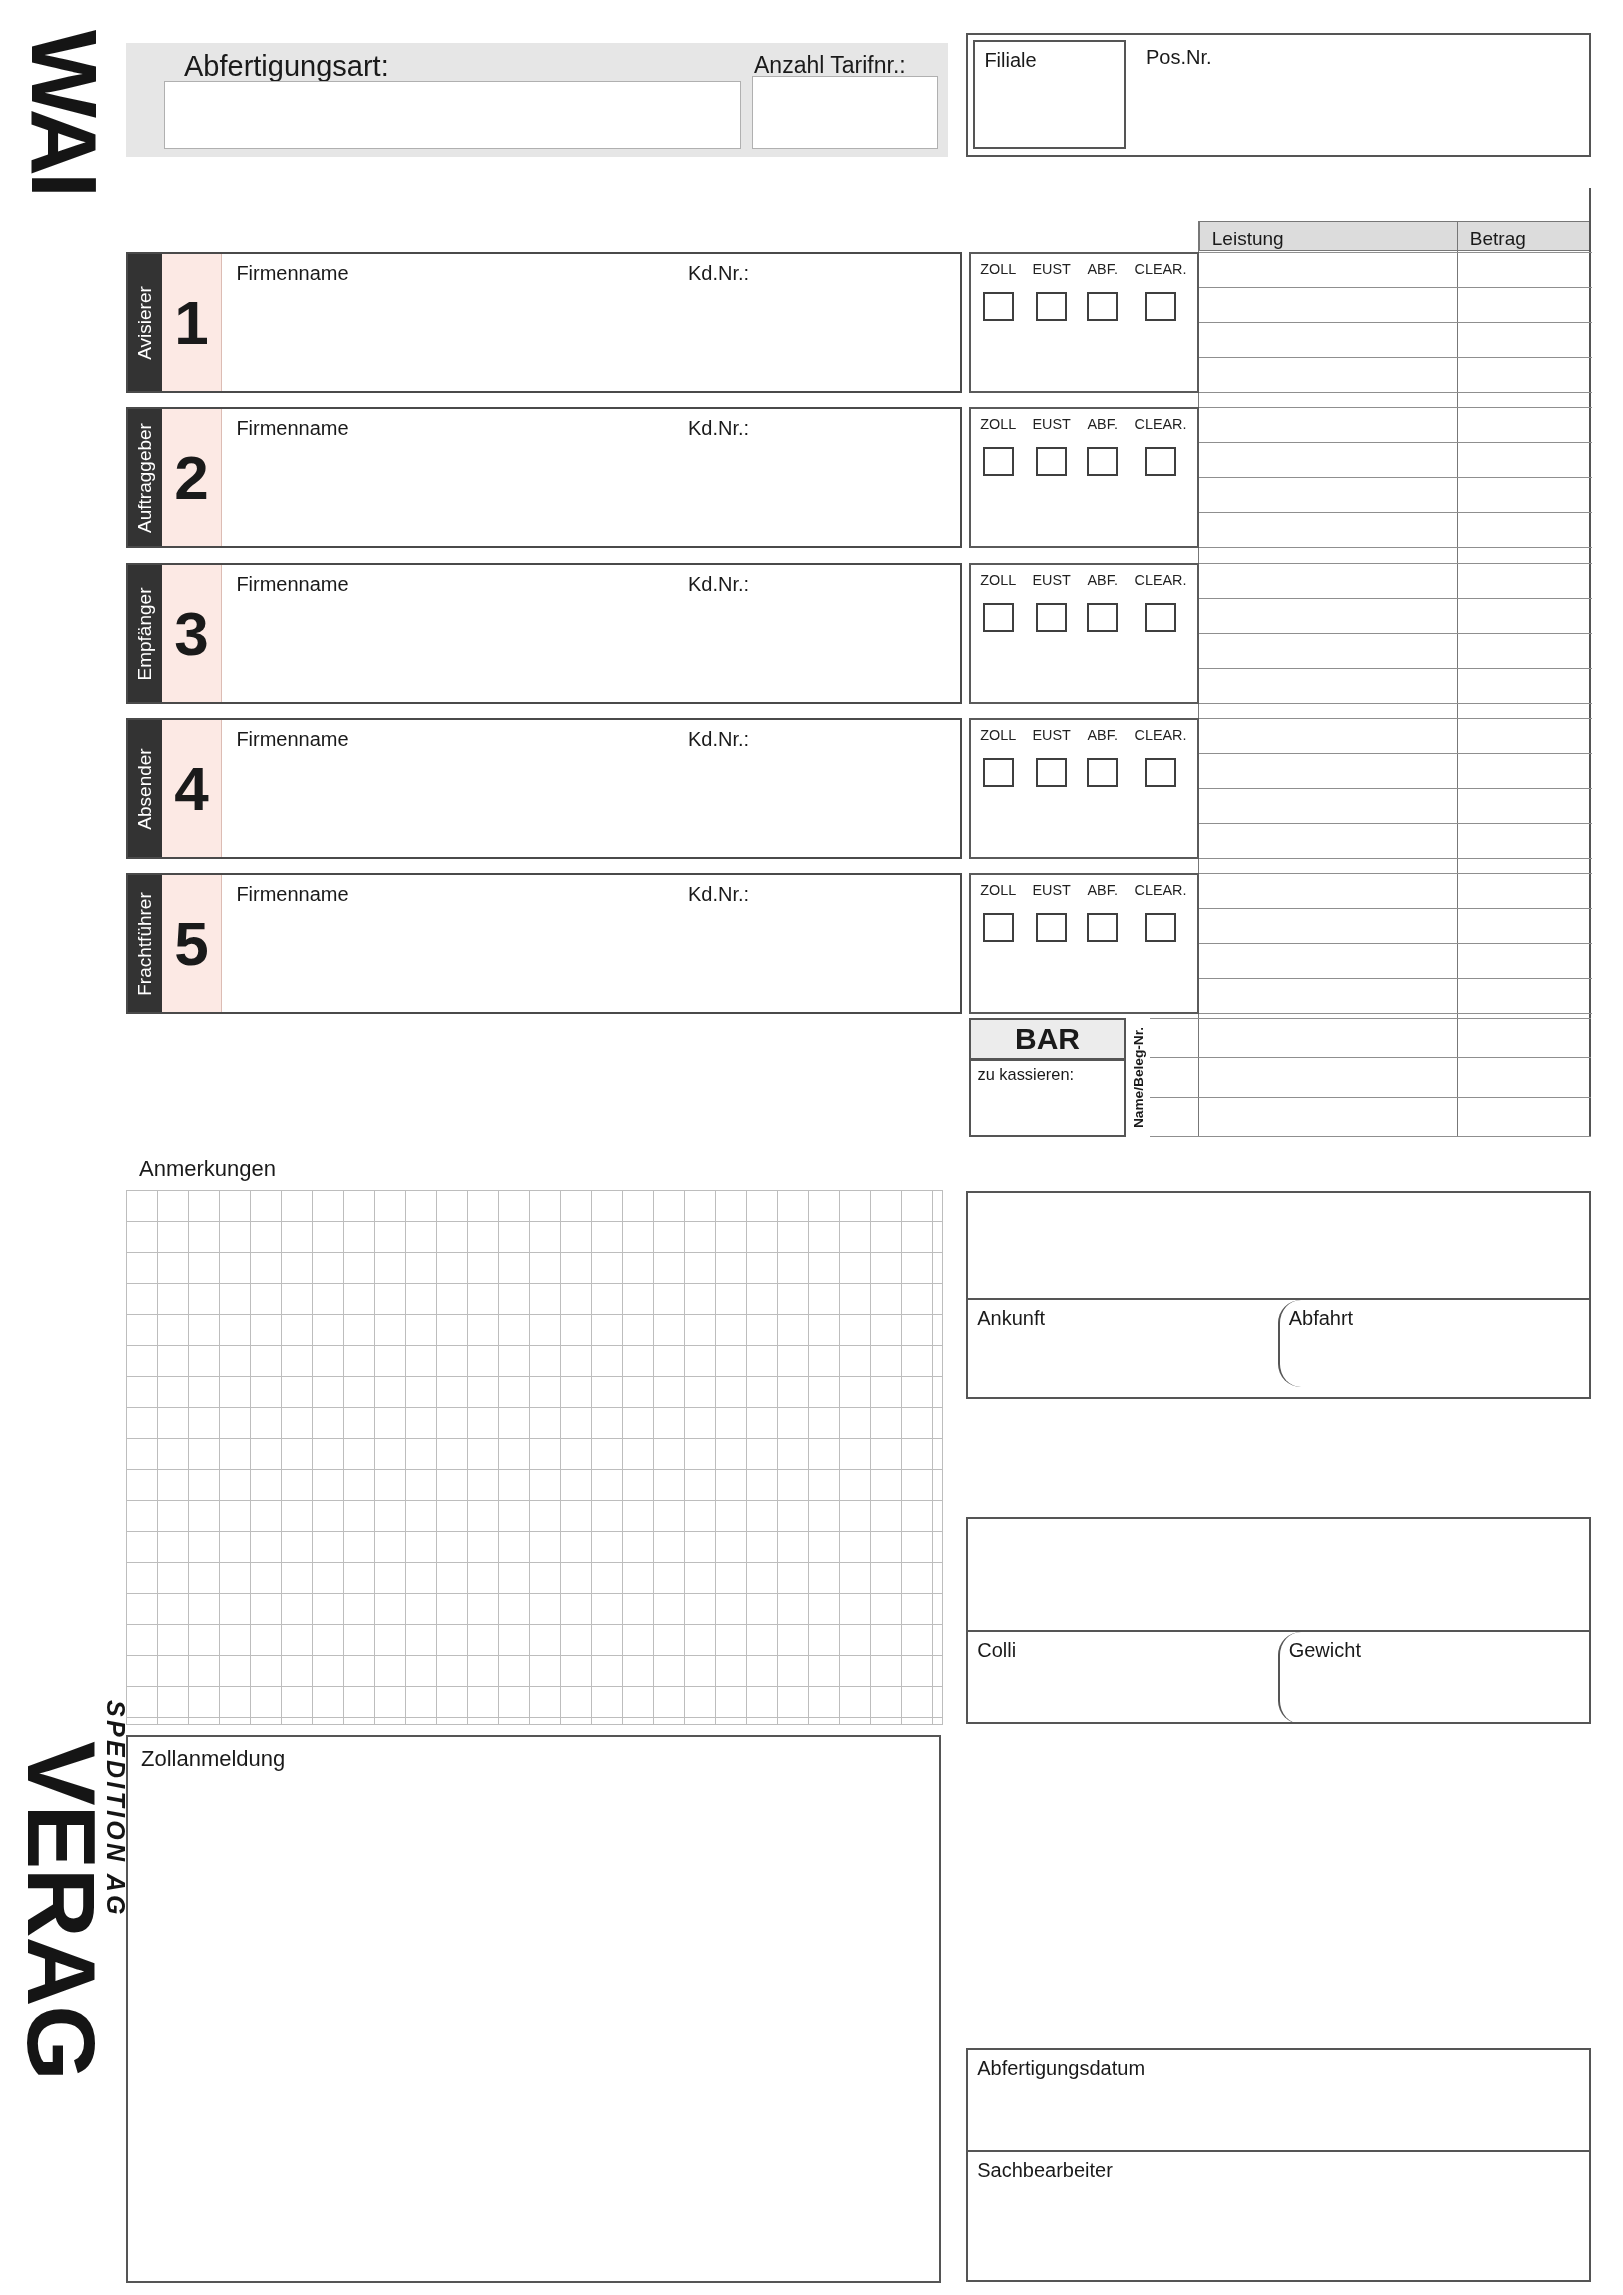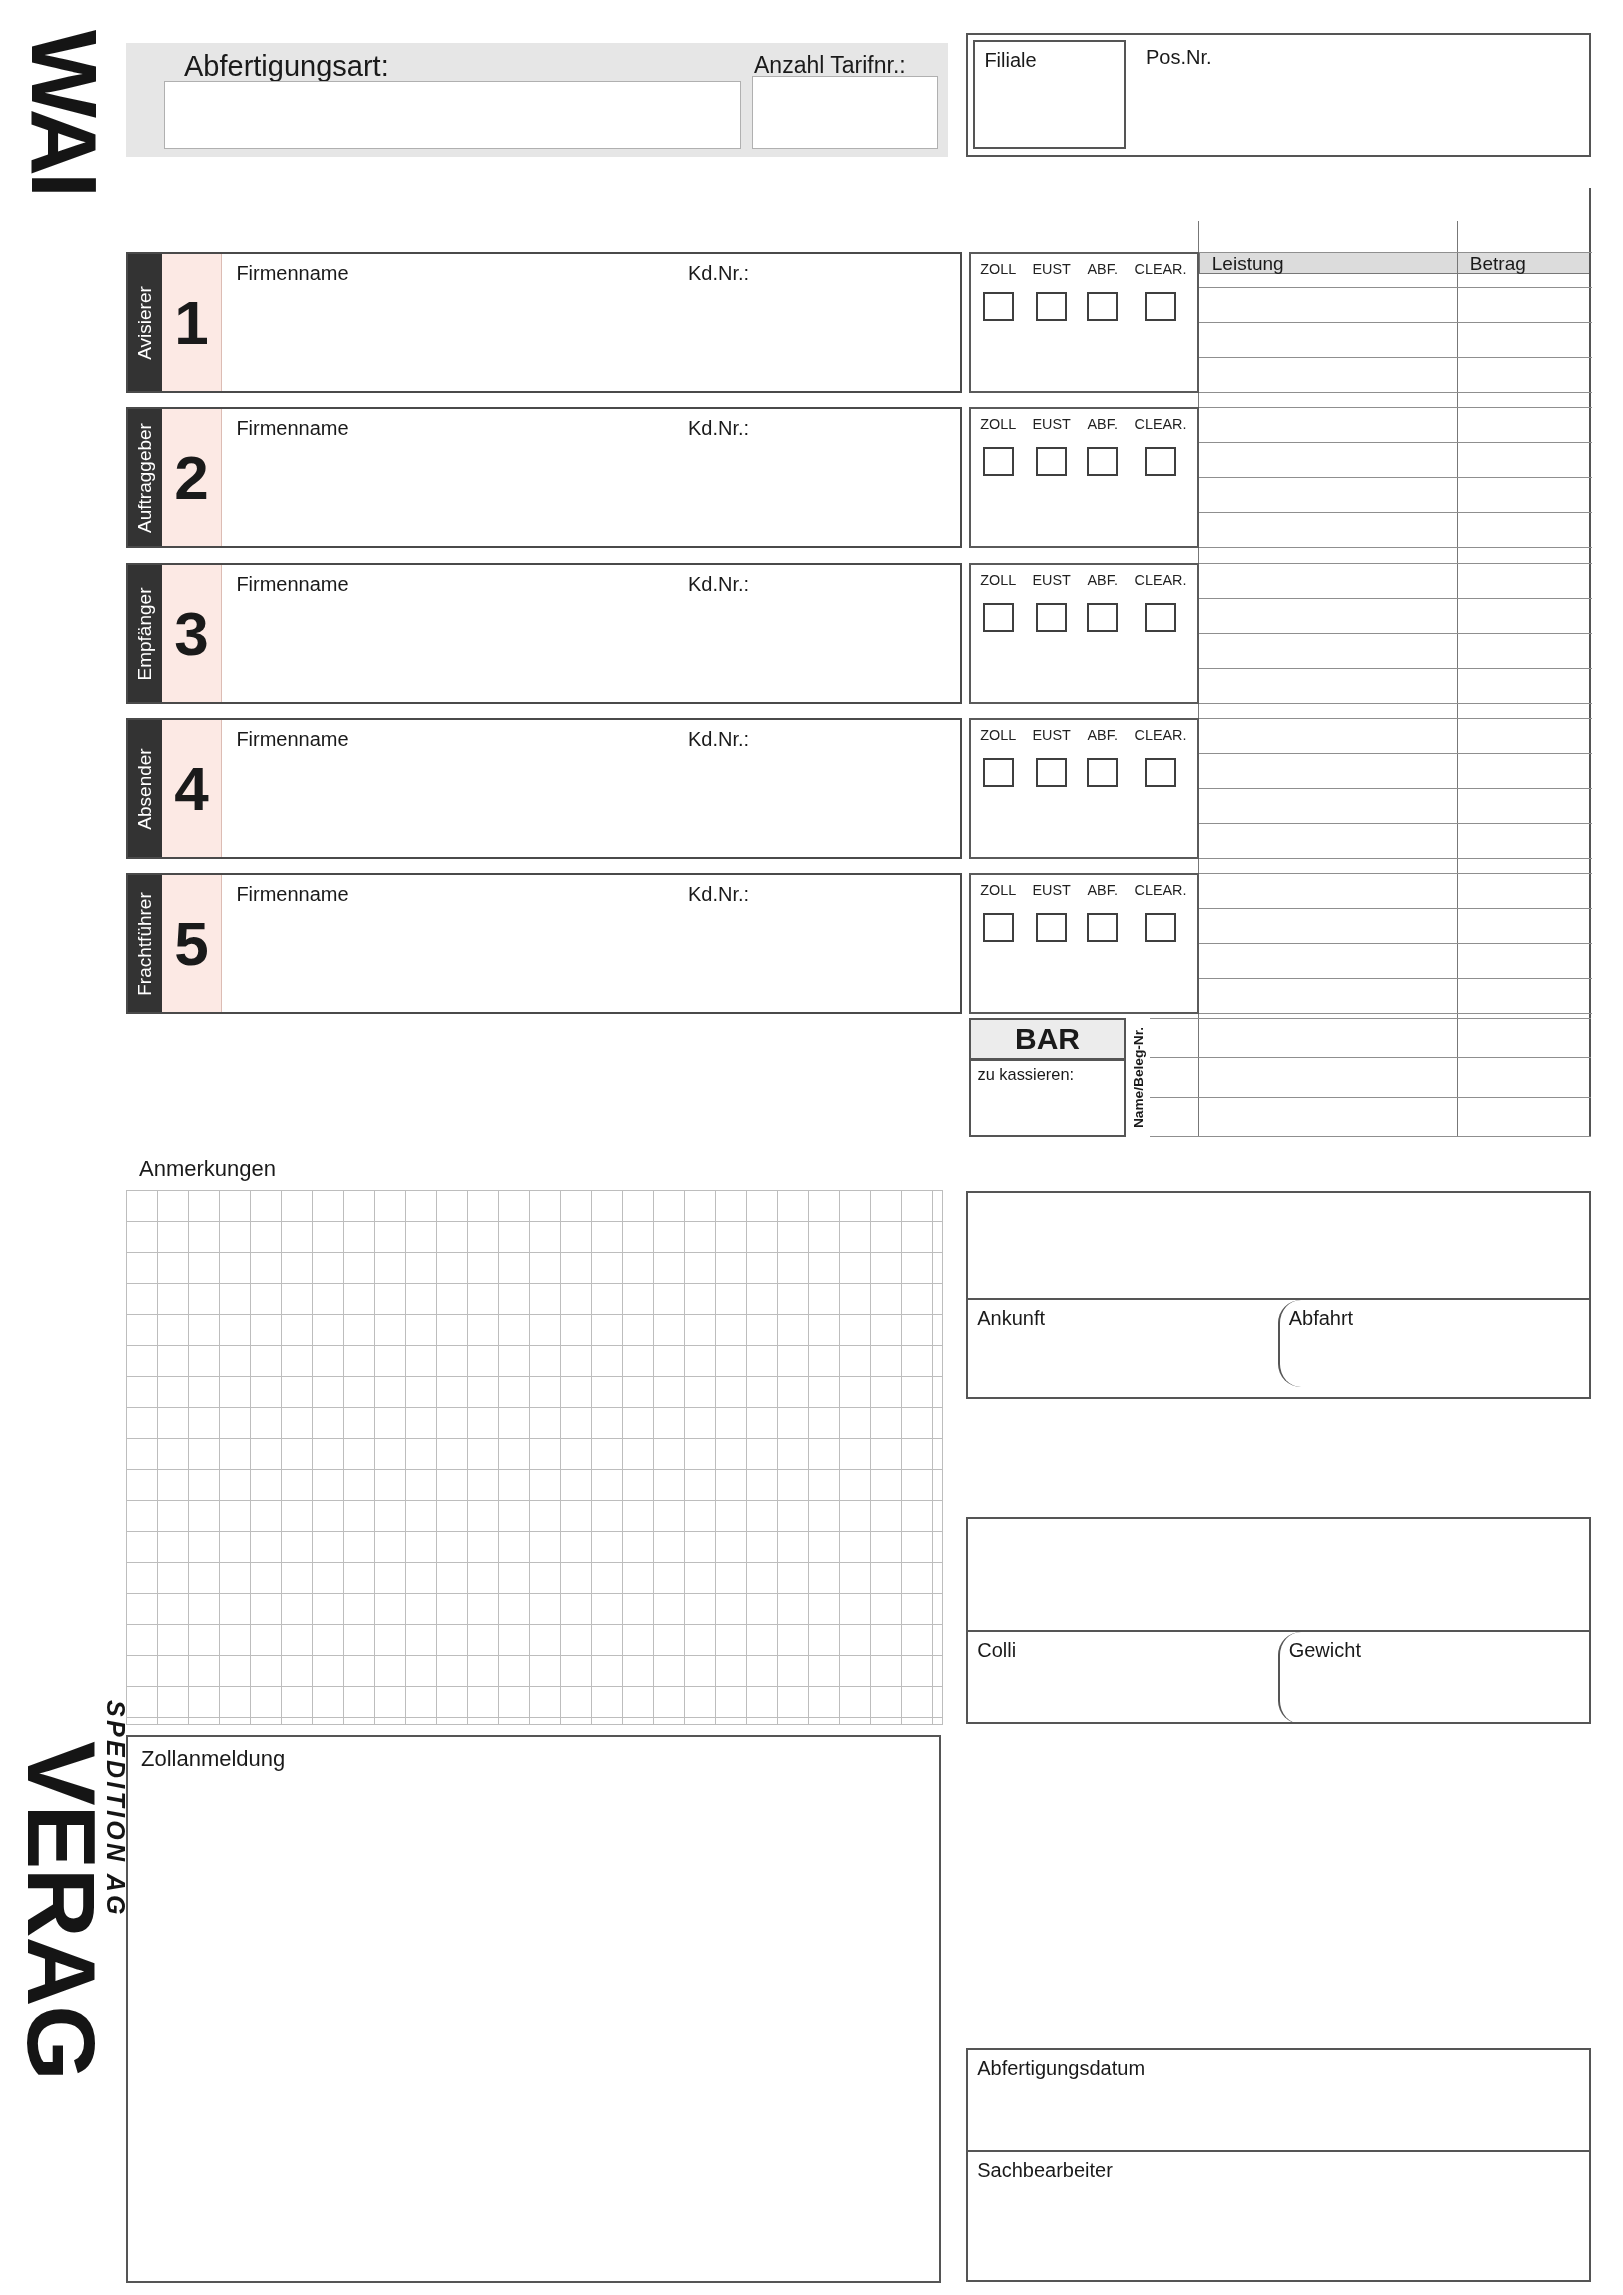--- a/index.html
+++ b/index.html
@@ -25,21 +25,21 @@
 
   
   .filiale-box  { position:absolute; left:966px; top:33px; width:625px; height:124px; border:2px solid var(--border_dark,#555); background:#fff; }
   .filiale-cell { position:absolute; left:5.2px; top:5.2px; width:153px; height:109px; border:2px solid var(--border_dark,#555); }
   .cell-label   { display:block; padding:6.5px 9.2px; font-size:20px; }
   .posnr-label  { position:absolute; left:178px; top:10.5px; font-size:20px; }
 
   
   .abr-band { position:absolute; left:966px; top:186px; width:625px; height:65px; background:var(--band_grey,#ececec); border:1.3px solid var(--border_dark,#555); }
   .abr-title { position:absolute; left:14.4px; top:17px; font-size:26px; }
-  .colhdr { position:absolute; top:221px; height:22px; background:var(--colhdr_grey,#dcdcdc); border:1.3px solid #777; display:flex; align-items:flex-start; padding-left:11.8px; font-size:19px;margin-top:31px; }
+  .colhdr { position:absolute; top:221px; height:30px; background:var(--colhdr_grey,#dcdcdc); border:1.3px solid #777; display:flex; align-items:flex-end; padding-left:11.8px; font-size:19px; }
   .leistung-hdr { left:1199px; width:260px; }
   .betrag-hdr   { left:1457px; width:134px; }
 
   .vline { position:absolute; background:#777; }
   .vl1 { left:1198px; top:221px; width:1.3px; height:916px; }
   .vl2 { left:1457px; top:221px; width:1.3px; height:916px; }
   .vl3 { left:1589px; top:188px; width:2px; height:949px; background:var(--border_dark,#555); }
 
   
   .party { position:absolute; left:126px; width:836px; height:141px; border:2px solid #4a4a4a; background:#fff; display:flex; }

